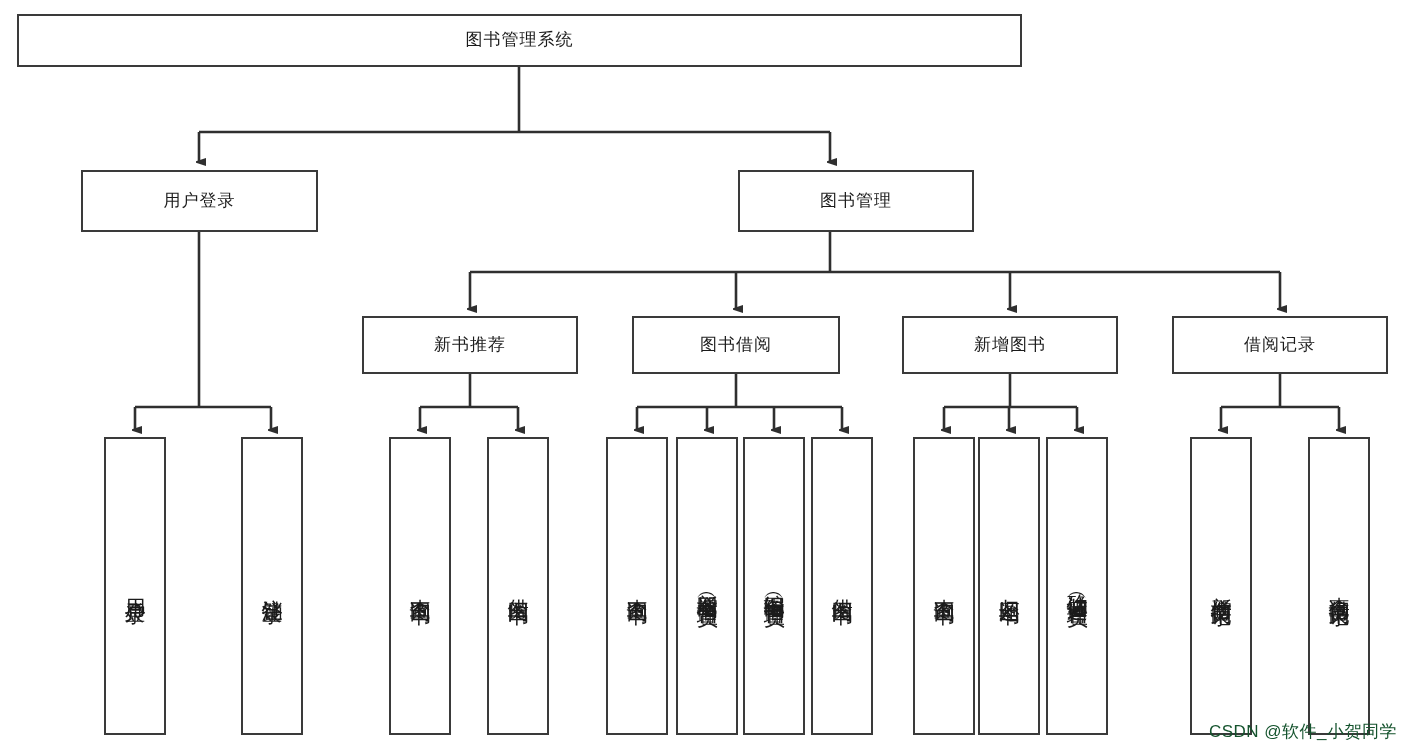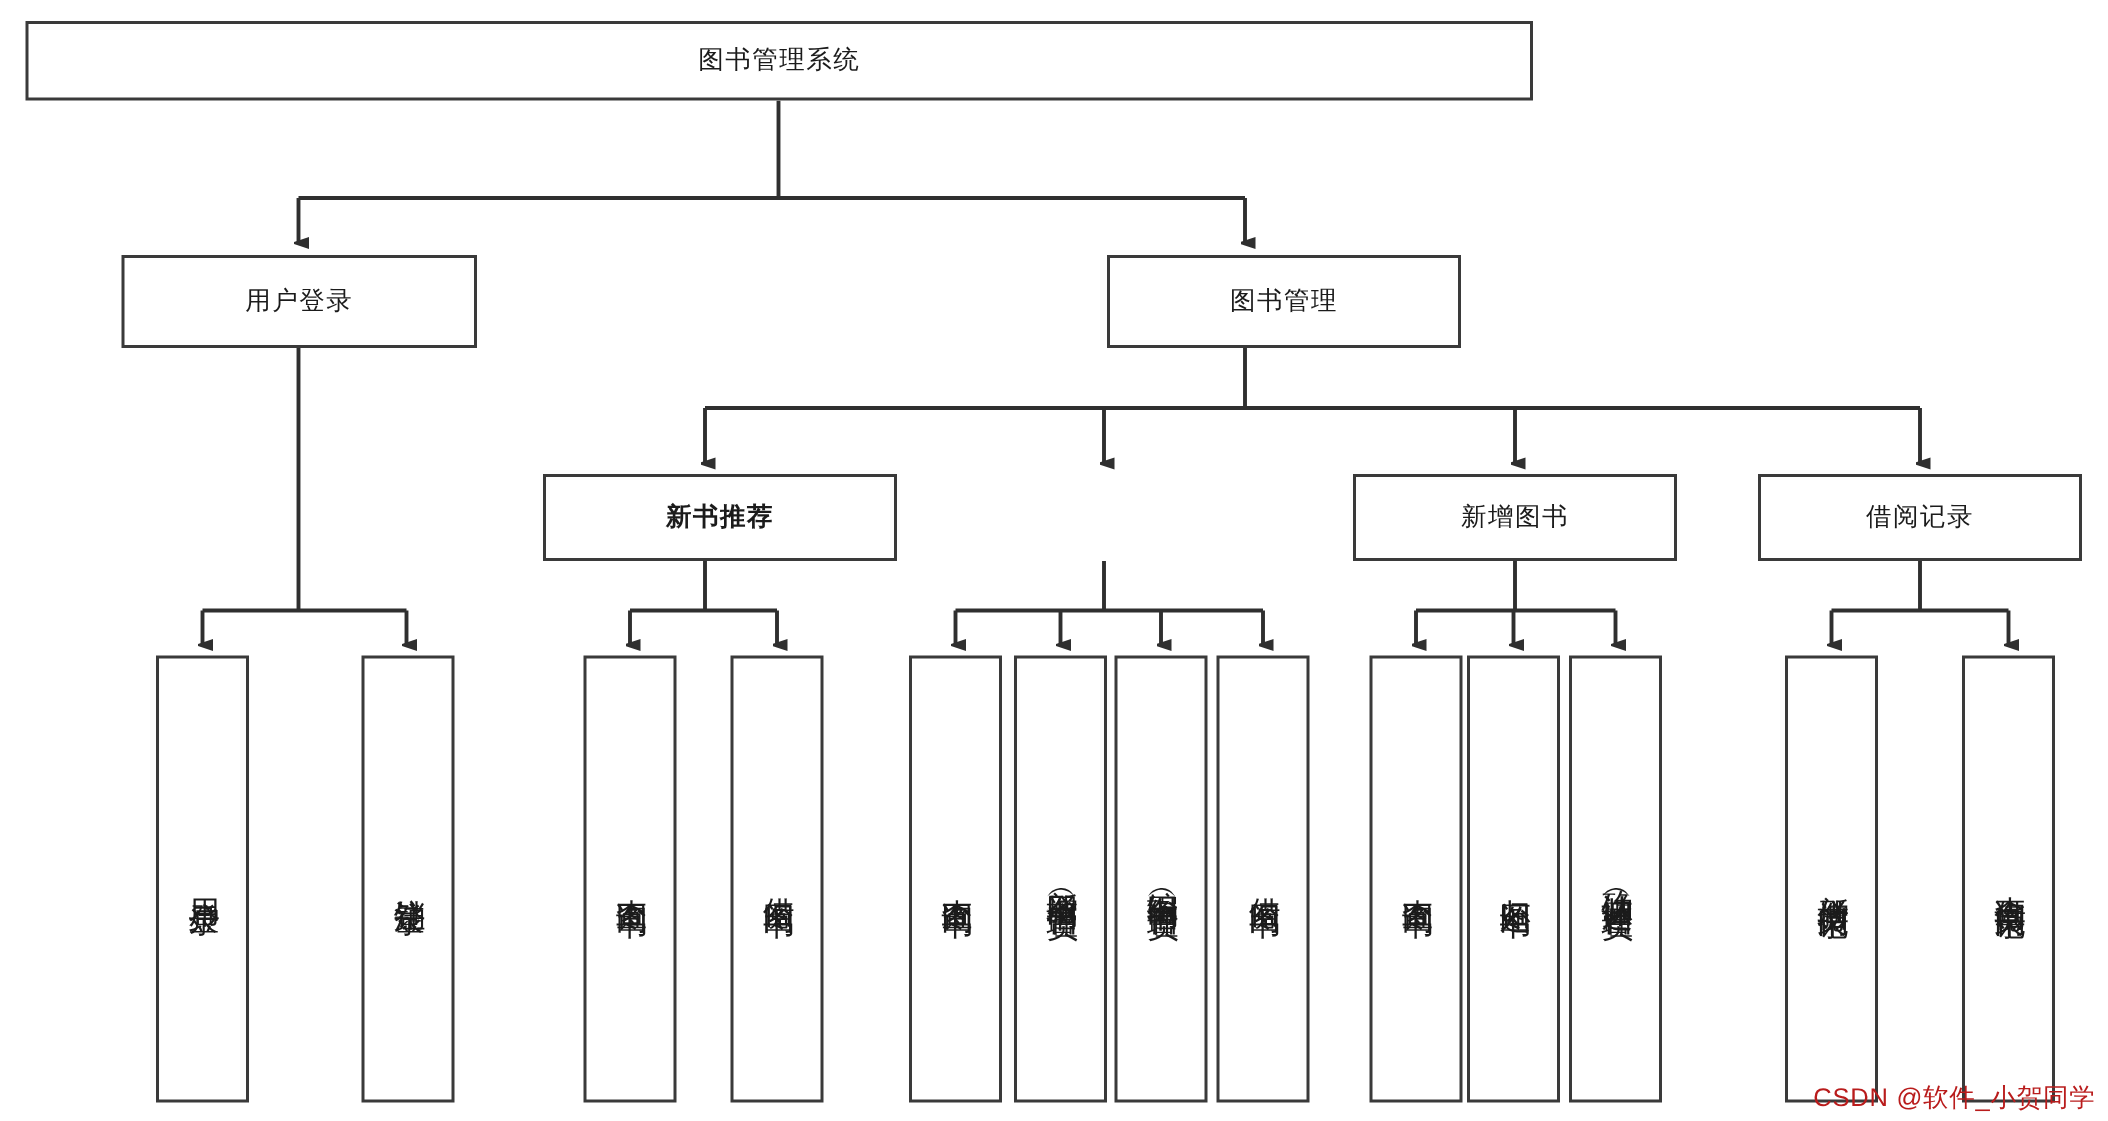--- a/index.html
+++ b/index.html
@@ -40,21 +40,21 @@
     writing-mode:vertical-rl;
     text-orientation:upright;
     display:block;
     text-align:center;
   }
   #watermark{
     position:absolute;
     right:8px;
     bottom:4px;
     font-size:17px;
-    color:#b91c1c;
+    color:#14532d;
     letter-spacing:0.5px;
     white-space:nowrap;
     pointer-events:none;
   }
 </style>
 </head>
 <body>
 
 <div id="diagram-root">
 
@@ -106,21 +106,22 @@
       <path d="M1221,407 L1221,430" marker-end="url(#arrow)"></path>
       <path d="M1339,407 L1339,430" marker-end="url(#arrow)"></path>
     </g>
   </svg>
 
   <div class="node horizontal" style="left:17px;top:14px;width:1005px;height:53px;">图书管理系统</div>
 
   <div class="node horizontal" style="left:81px;top:170px;width:237px;height:62px;">用户登录</div>
   <div class="node horizontal" style="left:712px;top:170px;width:236px;height:62px;margin-left:26px;">图书管理</div>
 
-  <div class="node horizontal" style="left:362px;top:316px;width:236px;height:58px;font-weight:bold;">新书推荐</div>
+  <div class="node horizontal" style="left:362px;top:316px;width:216px;height:58px;">新书推荐</div>
+  <div class="node horizontal" style="left:632px;top:316px;width:208px;height:58px;">图书借阅</div>
   <div class="node horizontal" style="left:902px;top:316px;width:216px;height:58px;">新增图书</div>
   <div class="node horizontal" style="left:1172px;top:316px;width:216px;height:58px;">借阅记录</div>
 
   <div class="node vertical" style="left:104px;top:437px;width:62px;height:298px;">
     <span class="vlabel">用户登录</span>
   </div>
   <div class="node vertical" style="left:241px;top:437px;width:62px;height:298px;">
     <span class="vlabel">注销登录</span>
   </div>
 

